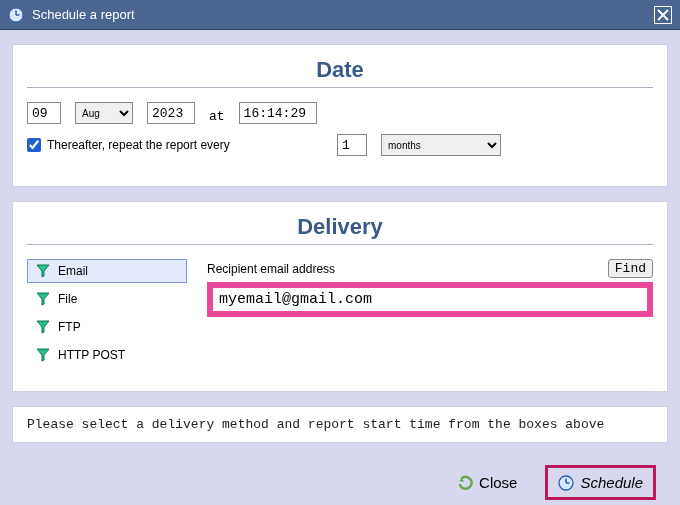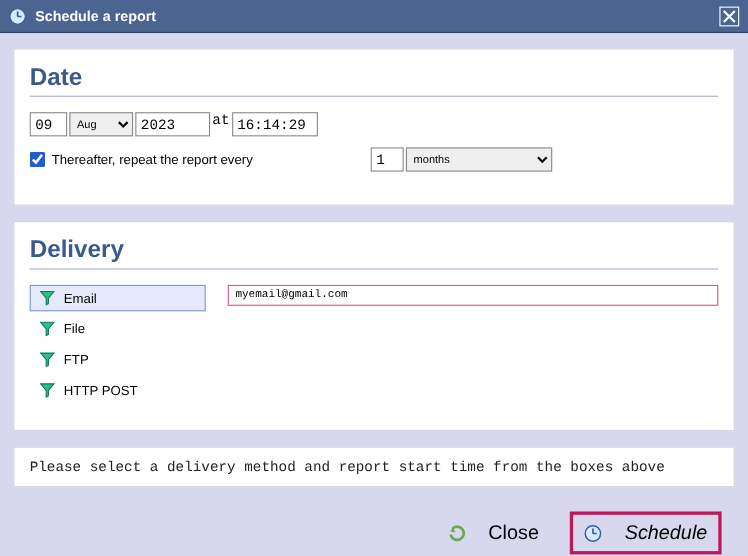--- a/index.html
+++ b/index.html
@@ -12,21 +12,21 @@
     overflow: hidden;
   }
   .titlebar {
     background: #4a6590;
     color: #fff;
     height: 30px;
     display: flex;
     align-items: center;
     padding: 0 8px;
     font-size: 13px;
-    font-weight: bold;
+    font-weight: normal;
     border-bottom: 1px solid #2d3f5c;
   }
   .titlebar .title-icon {
     width: 16px; height: 16px; margin-right: 8px;
     display: inline-flex; align-items: center; justify-content: center;
   }
   .titlebar .spacer { flex: 1; }
   .titlebar .close-btn {
     width: 18px; height: 18px;
     border: 1px solid #fff;
@@ -46,37 +46,38 @@
   }
   .panel.small-pad { padding: 10px 14px; }
   .panel h2 {
     color: #3a5a8a;
     font-size: 22px;
     font-weight: bold;
     border-bottom: 1px solid #aab0c0;
     padding-bottom: 4px;
     margin-bottom: 14px;
     font-family: Verdana, sans-serif;
+    text-align: center;
   }
   .date-row {
     display: flex;
     align-items: center;
     margin-bottom: 10px;
   }
   .date-row .label {
     width: 310px;
     display: flex;
     align-items: center;
     gap: 6px;
     color: #000;
   }
   .date-row .controls {
     display: flex;
-    align-items: flex-start;
-    gap: 2px;
+    align-items: flex-end;
+    gap: 14px;
   }
   input.txt {
     border: 1px solid #888;
     padding: 2px 4px;
     font-family: "Courier New", monospace;
     font-size: 13px;
     height: 22px;
   }
   select.sel {
     border: 1px solid #888;
@@ -124,43 +125,43 @@
     border: 1px solid #888;
     background: #efefef;
     padding: 1px 6px;
     font-family: "Courier New", monospace;
     font-size: 13px;
     cursor: pointer;
     border-radius: 3px;
   }
   .email-input {
     width: 100%;
-    border: 1px solid #ec4899;
+    border: 6px solid #ec4899;
     padding: 3px 6px;
     font-family: "Courier New", monospace;
-    font-size: 10px;
+    font-size: 15px;
   }
   .hint {
     font-family: "Courier New", monospace;
     font-size: 13px;
     color: #222;
   }
   .footer {
     display: flex;
     justify-content: flex-end;
     align-items: center;
     gap: 18px;
     padding: 8px 12px 0 12px;
   }
   .footer .btn {
     display: flex;
     align-items: center;
-    gap: 21px;
+    gap: 6px;
     cursor: pointer;
-    font-size: 18px;
+    font-size: 15px;
     padding: 6px 10px;
   }
   .highlight-box {
     border: 3px solid #be185d;
     padding: 3px 7px;
     font-style: italic;
   }
   .funnel-icon svg, .clock-icon svg, .undo-icon svg { display: block; }
   .at-label { font-family: "Courier New", monospace; font-size: 13px; }
 </style>
@@ -189,34 +190,34 @@
 
   <div class="panel">
     <h2>Date</h2>
 
     <div class="date-row">
       <div class="controls">
         <input class="txt" style="width: 34px;" value="09">
         <select class="sel" style="width:58px">
           <option>Aug</option>
         </select>
-        <input class="txt" style="width: 68px;" value="2023">
+        <input class="txt" style="width: 48px;" value="2023">
         <span class="at-label">at</span>
         <input class="txt" style="width: 78px;" value="16:14:29">
       </div>
     </div>
 
     <div class="date-row">
       <div class="label">
         <input type="checkbox" checked="" style="">
         <span>Thereafter, repeat the report every</span>
       </div>
       <div class="controls">
         <input class="txt" style="width: 30px;" value="1">
-        <select class="sel" style="width:133px">
+        <select class="sel" style="width:120px">
           <option>months</option>
         </select>
       </div>
     </div>
   </div>
 
   <div class="panel" style="min-height:170px;">
     <h2>Delivery</h2>
     <div class="delivery-body">
       <div class="delivery-list">
@@ -252,20 +253,24 @@
           <span class="funnel-icon">
             <svg width="14" height="14" viewBox="0 0 14 14">
                 <path d="M1 1 L13 1 L8 7 L8 12 L6 13 L6 7 Z" fill="#2bc089" stroke="#0a7a52" stroke-width="1"></path>
               </svg>
           </span>
           <span>HTTP POST</span>
         </div>
 
       </div>
       <div class="delivery-right">
+        <div class="recipient-row">
+          <span class="rlabel">Recipient email address</span>
+          <button class="find-btn">Find</button>
+        </div>
         <input class="email-input" value="myemail@gmail.com" style="">
       </div>
     </div>
   </div>
 
   <div class="panel small-pad">
     <span class="hint">Please select a delivery method and report start time from the boxes above</span>
   </div>
 
   <div class="footer">

